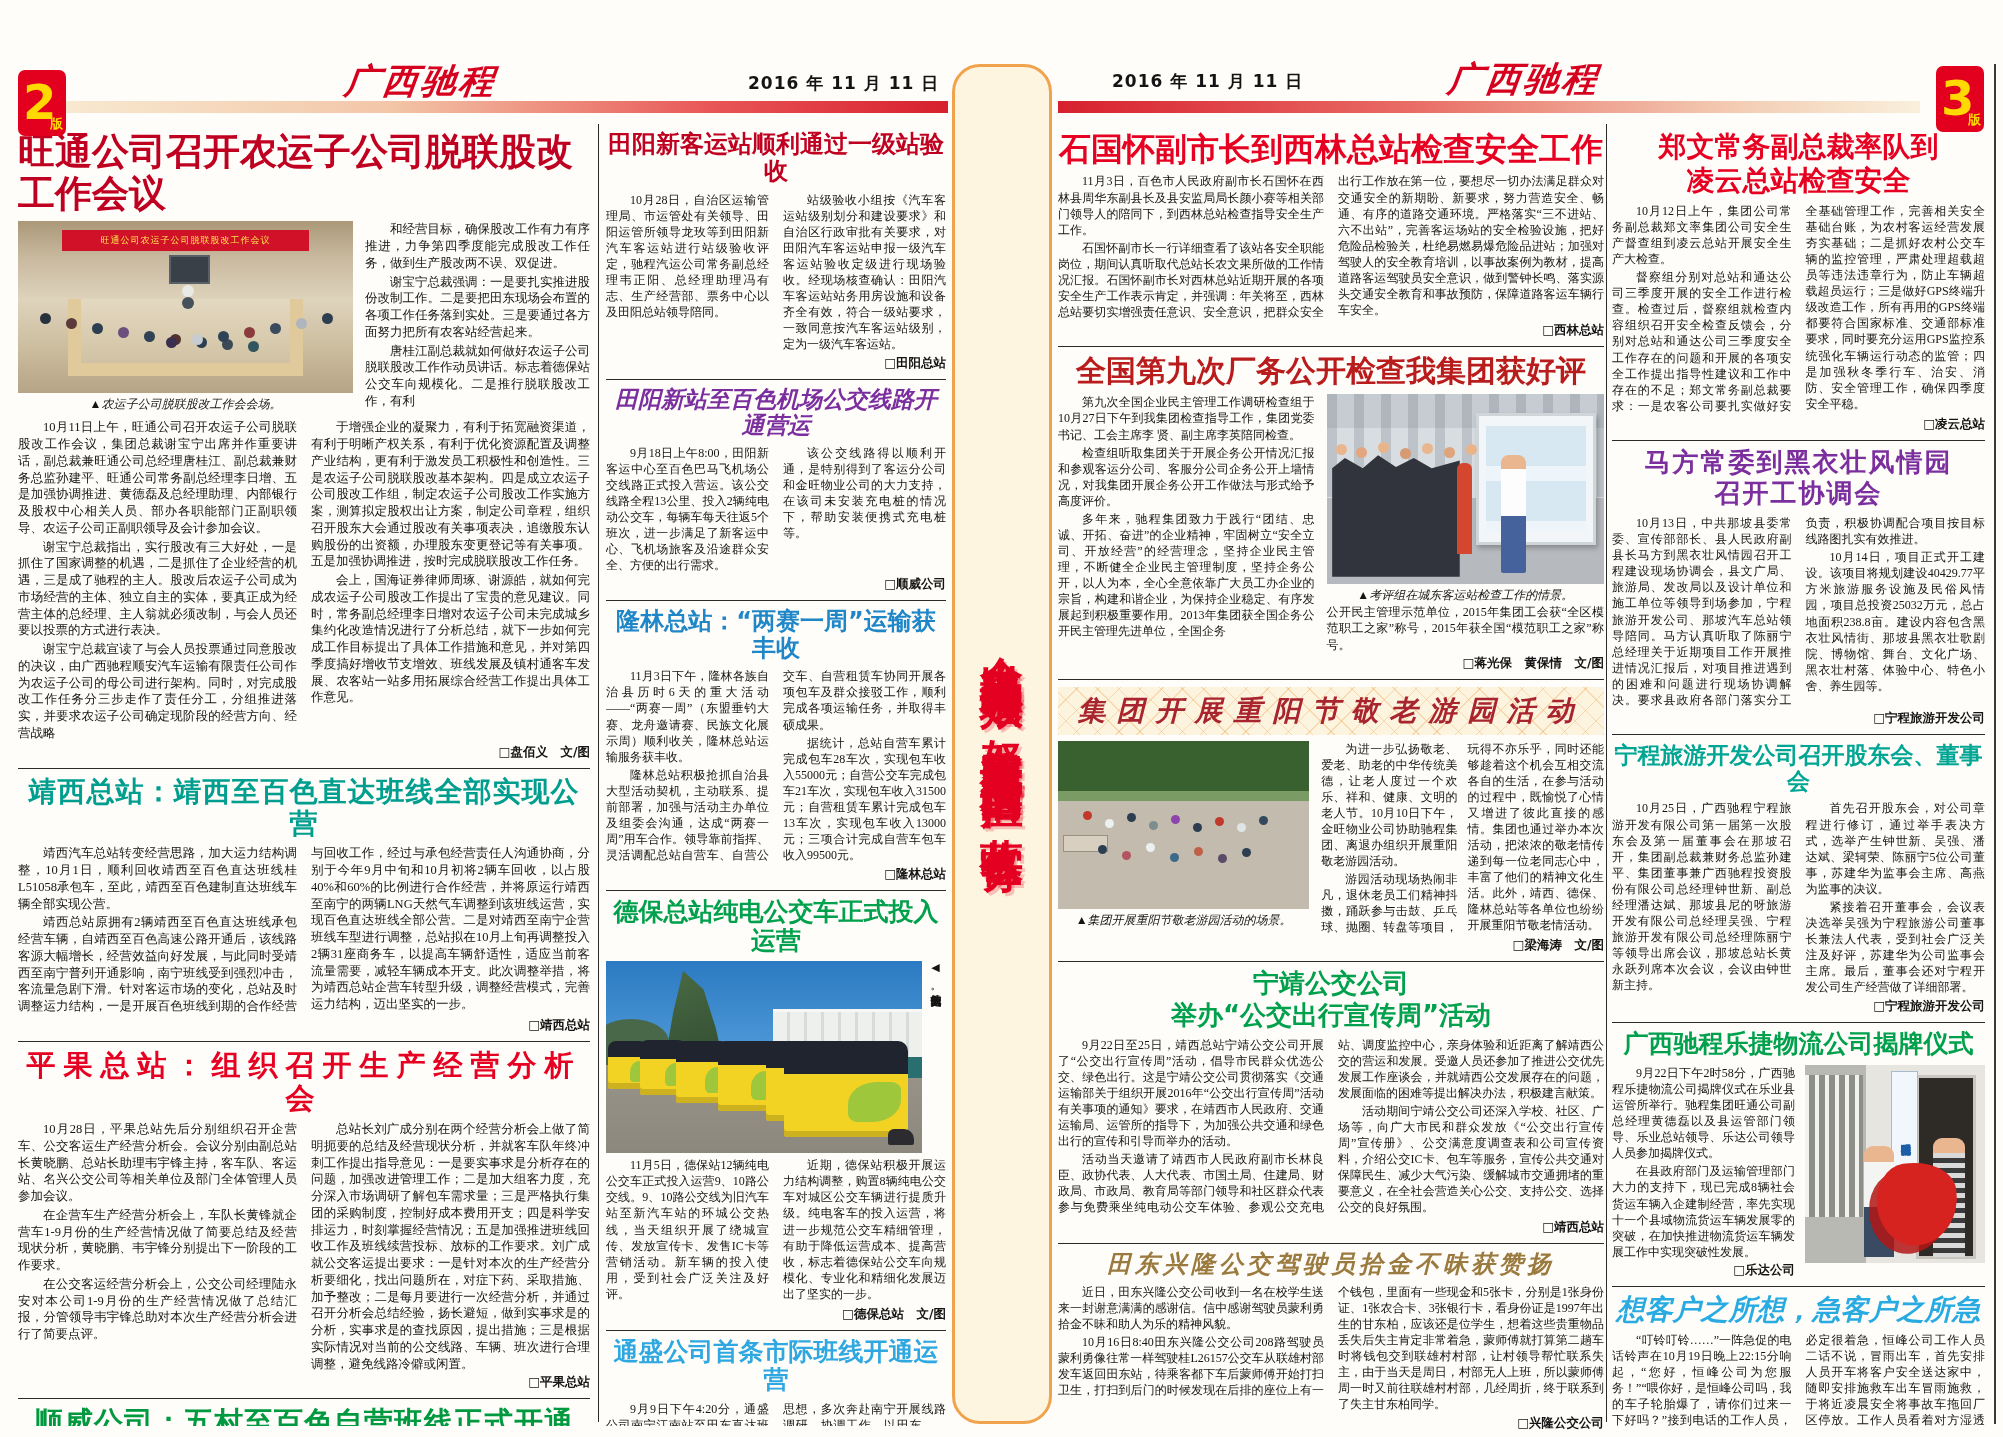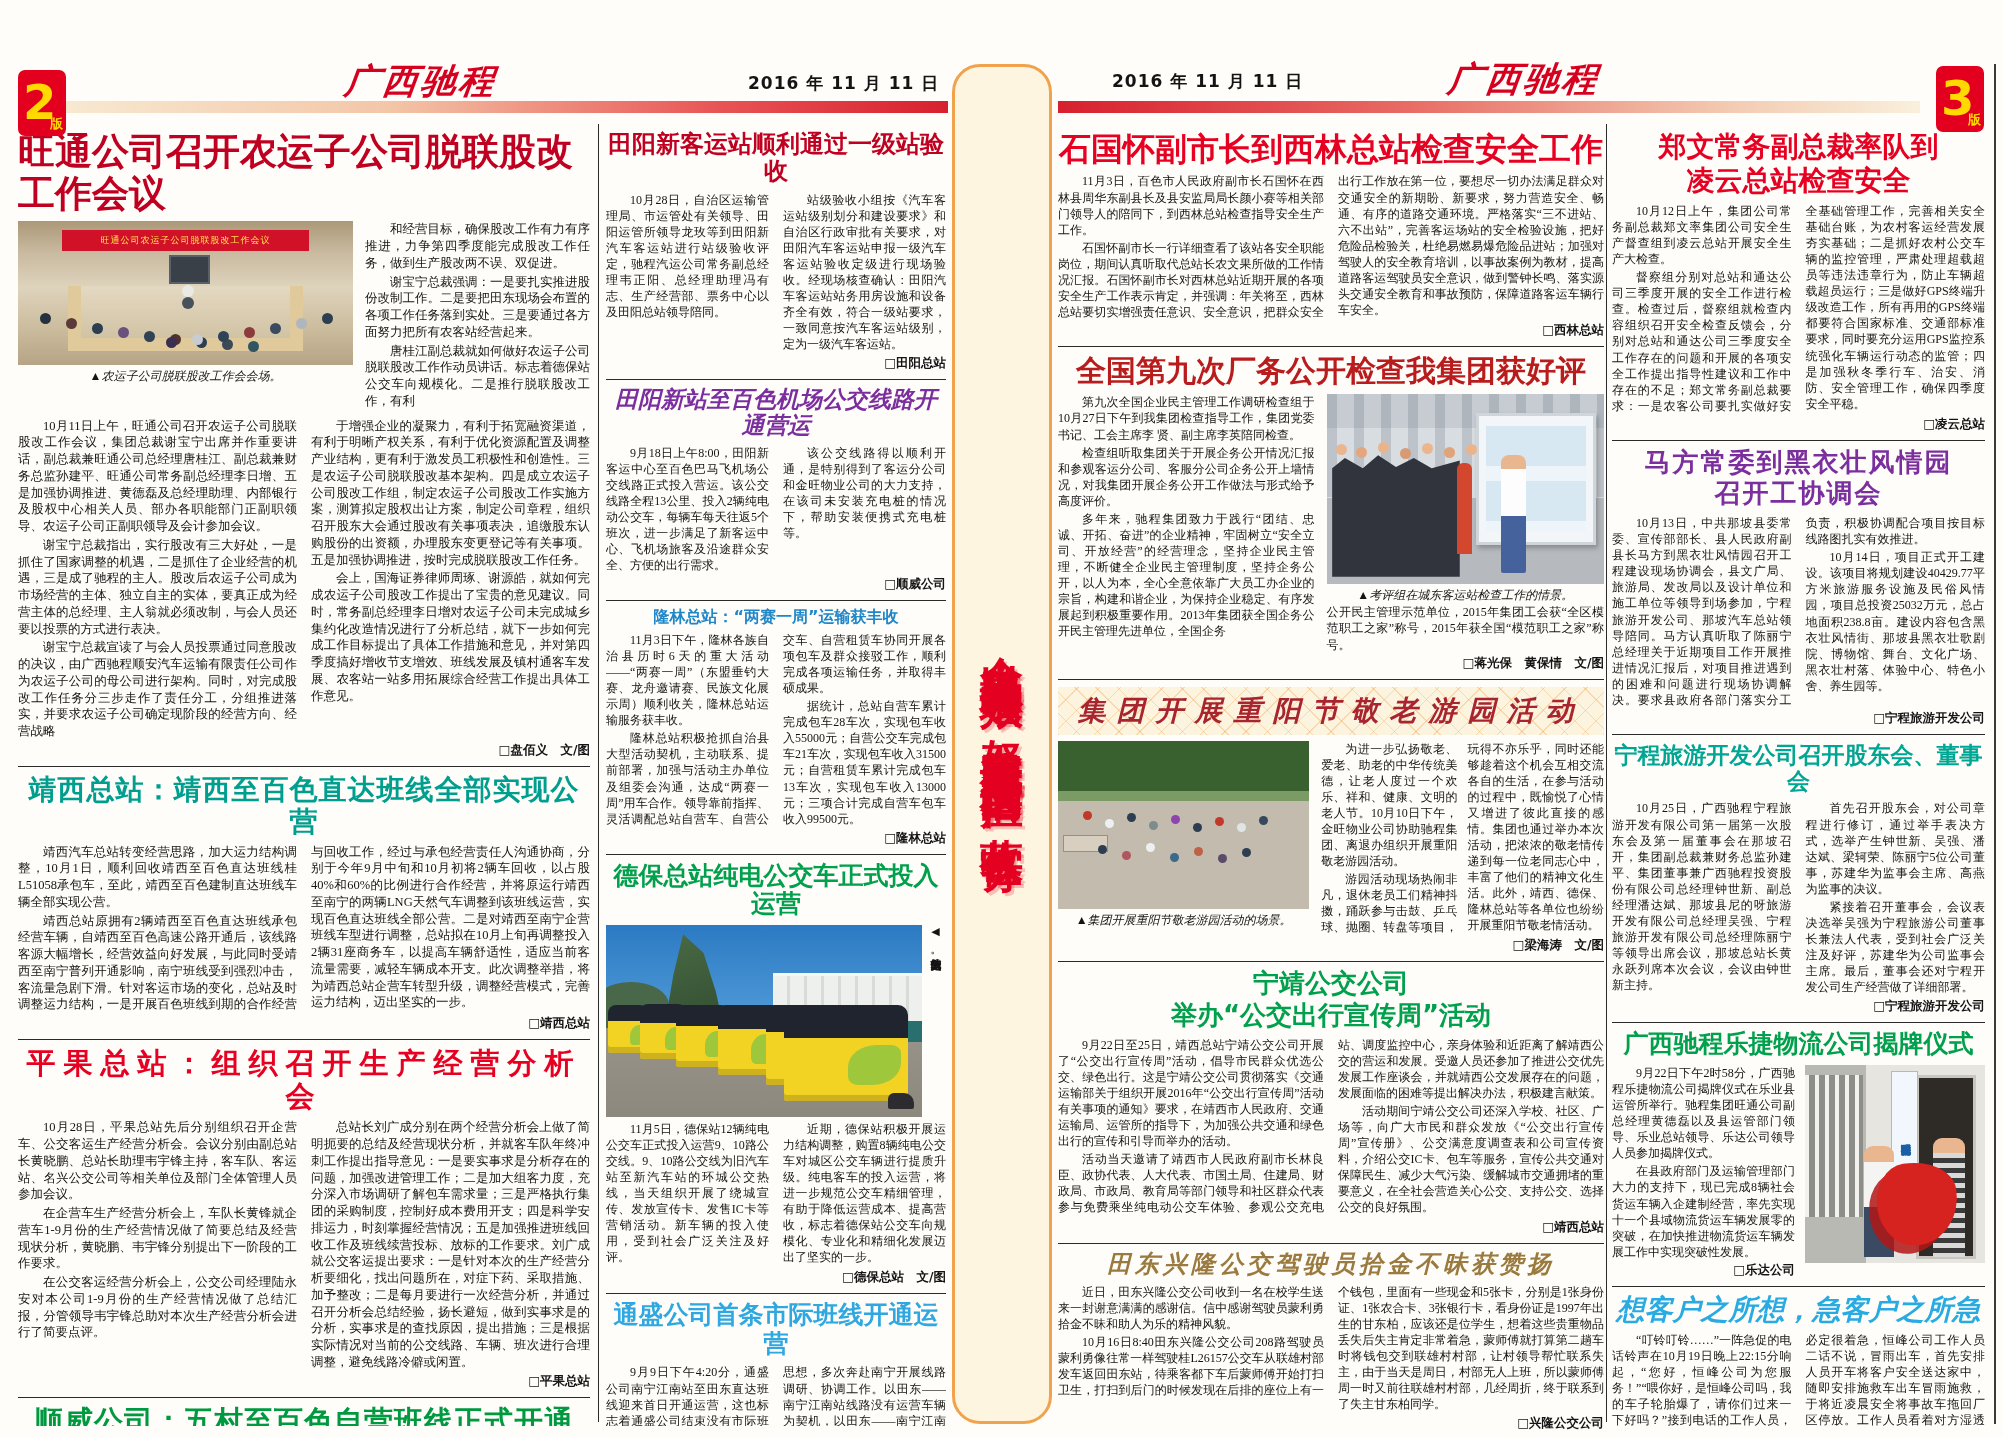--- a/index.html
+++ b/index.html
@@ -44,21 +44,21 @@
   .col .art:last-child{border-bottom:none;}
   
   .hl{margin:2px 0 6px;text-align:center;font-family:"DejaVu Sans","Liberation Sans",sans-serif;
       font-weight:bold;line-height:1.14;}
   .hl-wantong{font-size:37px;color:#c00021;text-align:left;}
   .hl-jingxi{font-size:28px;color:#009e8e;letter-spacing:1px;}
   .hl-pingguo{font-size:29px;color:#e60021;letter-spacing:8px;}
   .hl-shunwei{font-size:29px;color:#00993f;letter-spacing:1px;}
   .hl-ty1{font-size:24px;color:#c00021;}
   .hl-ty2{font-size:23px;color:#7b2f9e;font-family:"Liberation Serif",serif;font-style:italic;}
-  .hl-longlin{font-size:16px;color:#1f86c8;}
+  .hl-longlin{font-size:24px;color:#1f86c8;}
   .hl-debao{font-size:25px;color:#00a04c;}
   .hl-tongsheng{font-size:25px;color:#2fa7e0;}
   .hl-shiguo{font-size:32px;color:#e60021;}
   .hl-changwu{font-size:30px;color:#b91c1c;}
   .hl-chongyang{font-size:28px;color:#a8242e;font-family:"Liberation Serif",serif;font-style:italic;
       letter-spacing:11px;padding:8px 0;background:
       repeating-linear-gradient(45deg,rgba(240,170,90,.38) 0 1px,transparent 1px 15px),
       repeating-linear-gradient(-45deg,rgba(240,170,90,.38) 0 1px,transparent 1px 15px),#fdf4e0;}
   .hl-ningjing{font-size:26px;color:#00a04c;margin-bottom:2px;}
   .hl-ningjing2{font-size:26px;color:#00a04c;margin-top:0;}
@@ -89,21 +89,21 @@
   .cy-photo{width:46%;flex:none;}
   .cy-text{flex:1;}
   .cy-text.cols2{column-gap:10px;}
   .lj-row{display:flex;gap:10px;margin-top:2px;}
   .lj-left{flex:1;}
   .lj-photo{width:180px;flex:none;}
   .db-row{display:flex;margin:4px 0 4px;gap:4px;}
   .vcap{width:20px;writing-mode:vertical-rl;text-orientation:upright;font-size:11px;line-height:20px;}
   
   .ph{position:relative;overflow:hidden;background:#ccc;}
-  .ph-meeting{height:144px;background:linear-gradient(180deg,#ab9878 0%,#c9baa0 22%,#ded3bc 46%,#cbbc9d 75%,#b5a485 100%);}
+  .ph-meeting{height:172px;background:linear-gradient(180deg,#ab9878 0%,#c9baa0 22%,#ded3bc 46%,#cbbc9d 75%,#b5a485 100%);}
   .mbanner{position:absolute;top:9px;left:13%;width:74%;height:21px;background:#d01127;color:#ffe14d;
            font-size:9px;line-height:21px;text-align:center;letter-spacing:1px;white-space:nowrap;overflow:hidden;}
   .screen{position:absolute;top:34px;left:45%;width:11%;height:25px;background:#3a4048;border:2px solid #58606a;}
   .utable{position:absolute;left:15%;right:15%;top:45%;height:45%;box-sizing:border-box;
           border:13px solid #e0ca9c;border-top:none;background:rgba(242,232,206,.25);}
   .crowd{position:absolute;width:11px;height:11px;border-radius:50%;}
   .crowd-a{left:22px;top:92px;background:#27313d;box-shadow:26px 5px 0 #5d3a3a,52px 10px 0 #2c3e50,
            78px 14px 0 #6b4f7d,104px 18px 0 #304254,130px 21px 0 #523030,156px 24px 0 #2c3e50,
            182px 26px 0 #3d4a56,208px 28px 0 #33555f;}
   .crowd-b{right:20px;top:92px;background:#2c3e50;box-shadow:-26px 5px 0 #b0b6bd,-52px 10px 0 #394b5d,

